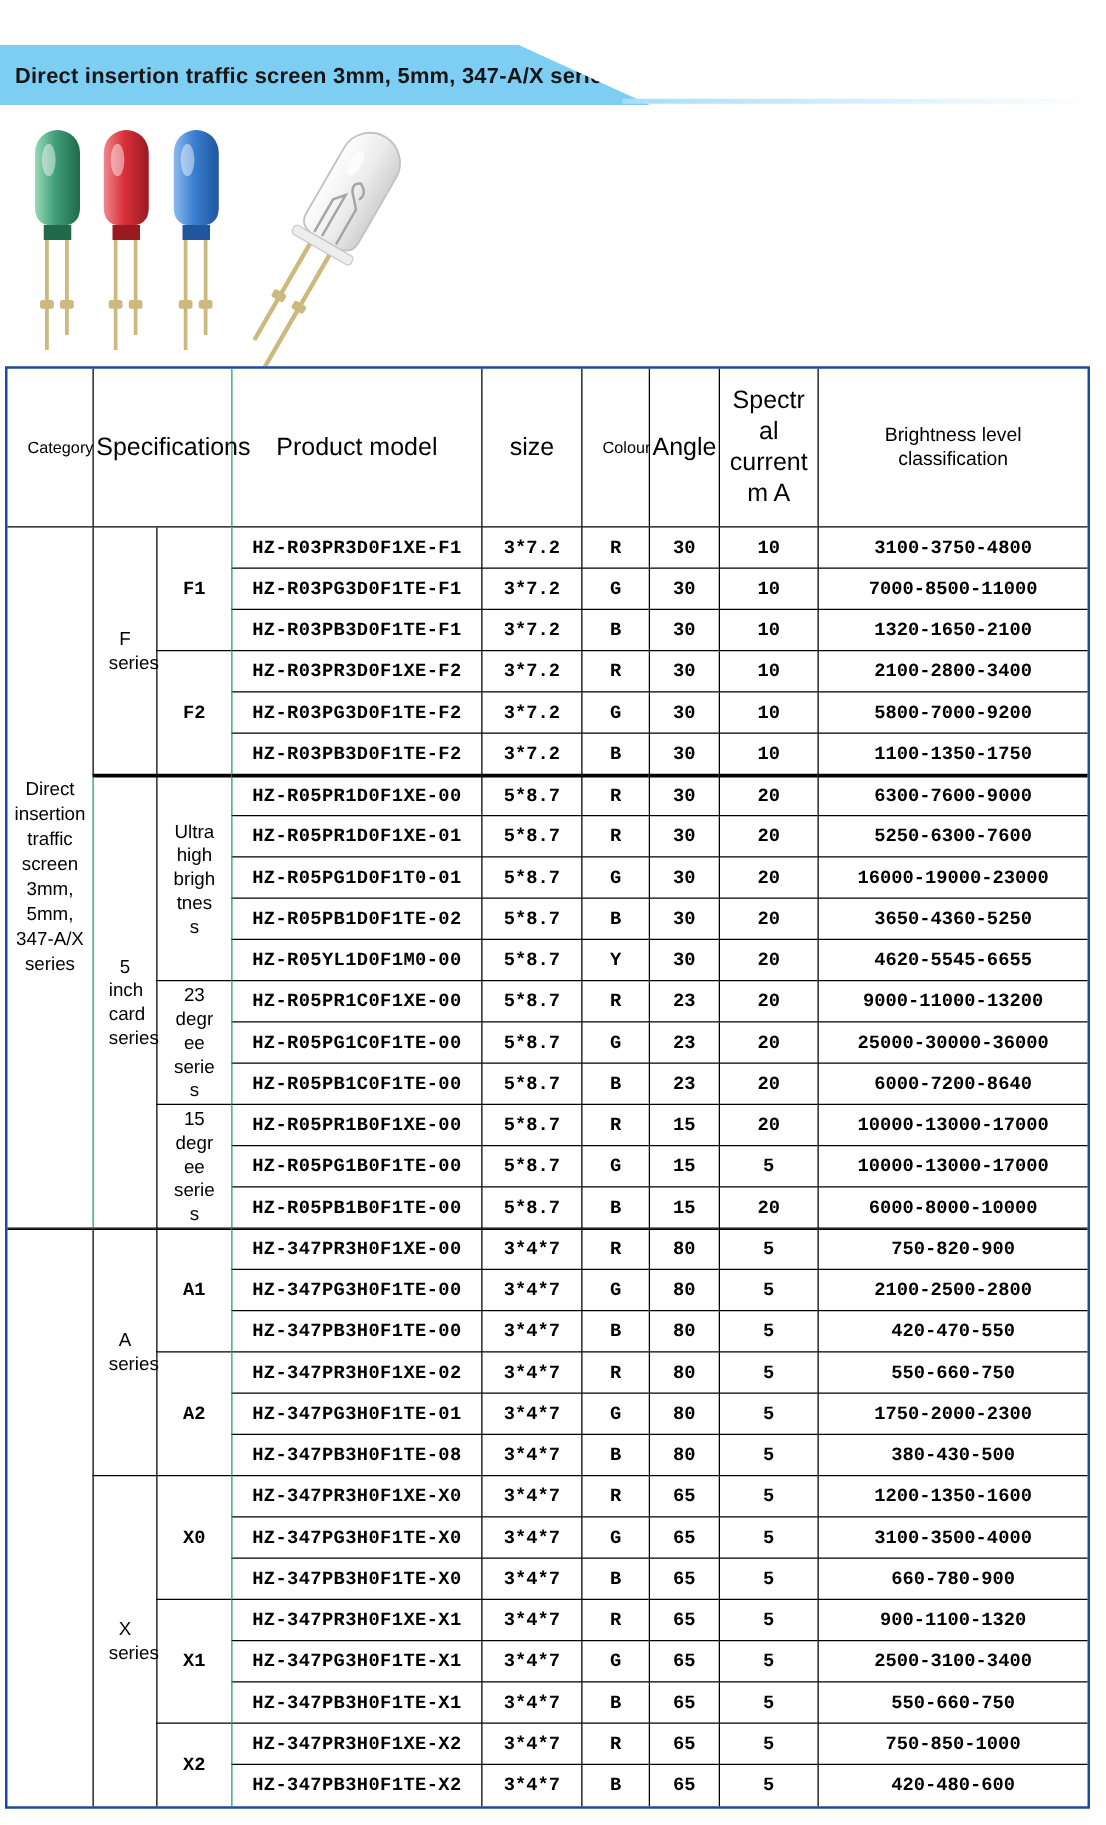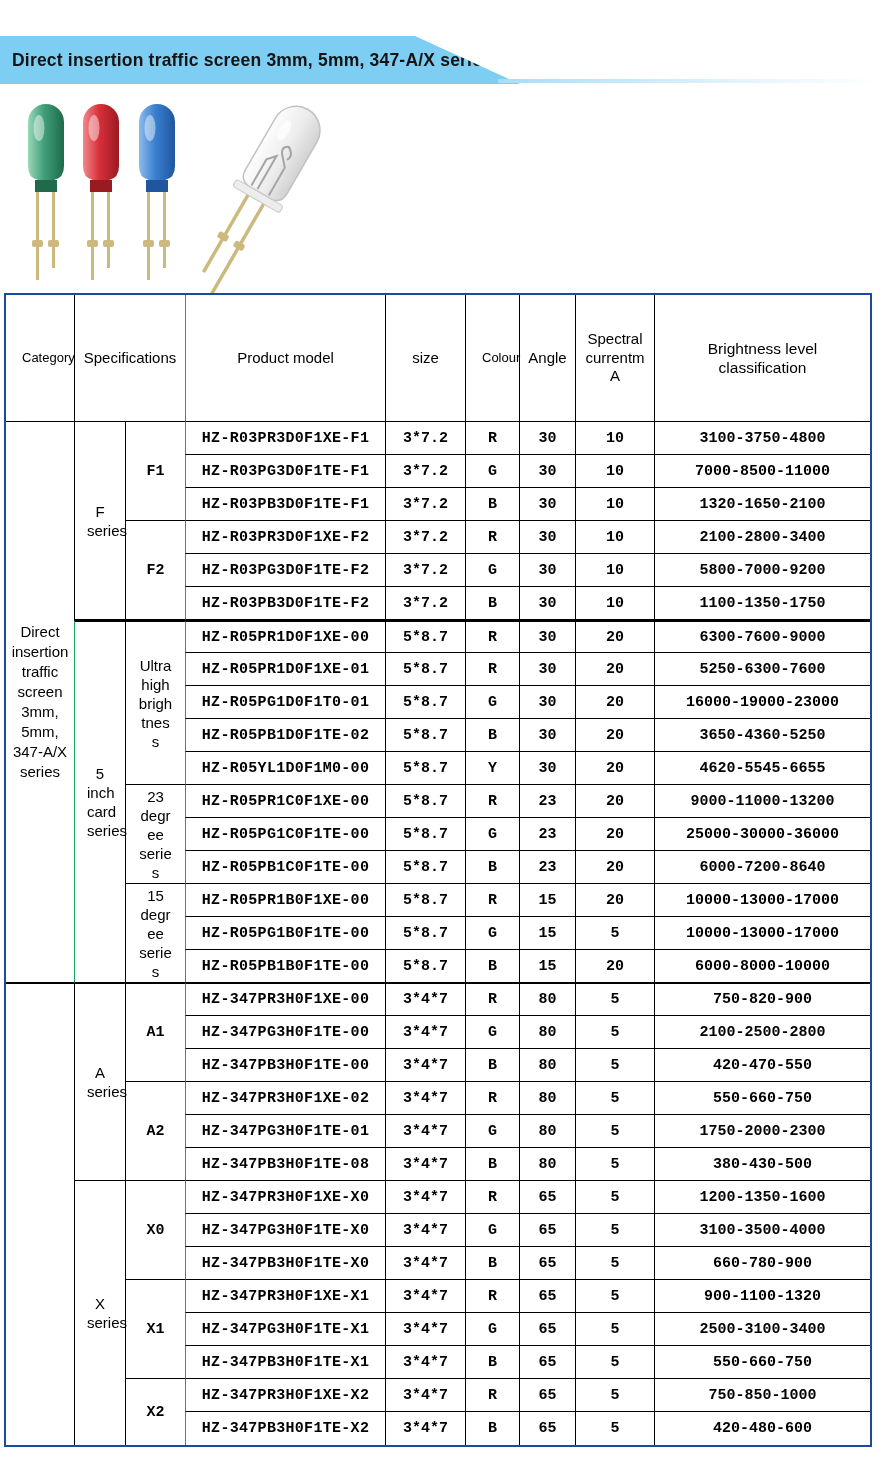--- a/index.html
+++ b/index.html
@@ -21,21 +21,21 @@
           background:linear-gradient(to right,#a6def7,#e9f6fd 70%,#ffffff);}
 
   
   .photo{position:absolute;left:8px;top:92px;width:430px;height:205px;overflow:visible;}
 
   
   .tablewrap{position:absolute;left:4px;top:293px;border:2px solid var(--navy);background:#fff;}
   table{border-collapse:separate;border-spacing:0;table-layout:fixed;width:864px;color:#000;}
   th,td{box-sizing:border-box;vertical-align:middle;text-align:center;}
   th{height:127px;border-bottom:1px solid var(--blk);border-left:1px solid var(--blk);
-     font-weight:normal;font-size:15px;padding:0 2px;line-height:1.25;}
+     font-weight:normal;font-size:20px;padding:0 2px;line-height:1.25;}
   th:first-child{border-left:none;}
   .th-cat{font-size:13px;padding:16px;}
   .th-col{font-size:13px;padding:16px;}
   .th-model{border-left-color:var(--green);}
   .th-cur{padding:0 7px;overflow-wrap:anywhere;}
   .th-bri{padding:0 42px;font-size:15.5px;}
   td{height:33px;border-bottom:1px solid var(--blk);border-left:1px solid var(--blk);padding:0 2px;}
   td.c-cat{border-left:none;font-size:15px;line-height:20px;overflow-wrap:anywhere;}
   .c-ser,.c-spec{font-size:15px;line-height:19px;padding:0 12px;}
   .c-spec{overflow-wrap:anywhere;}

